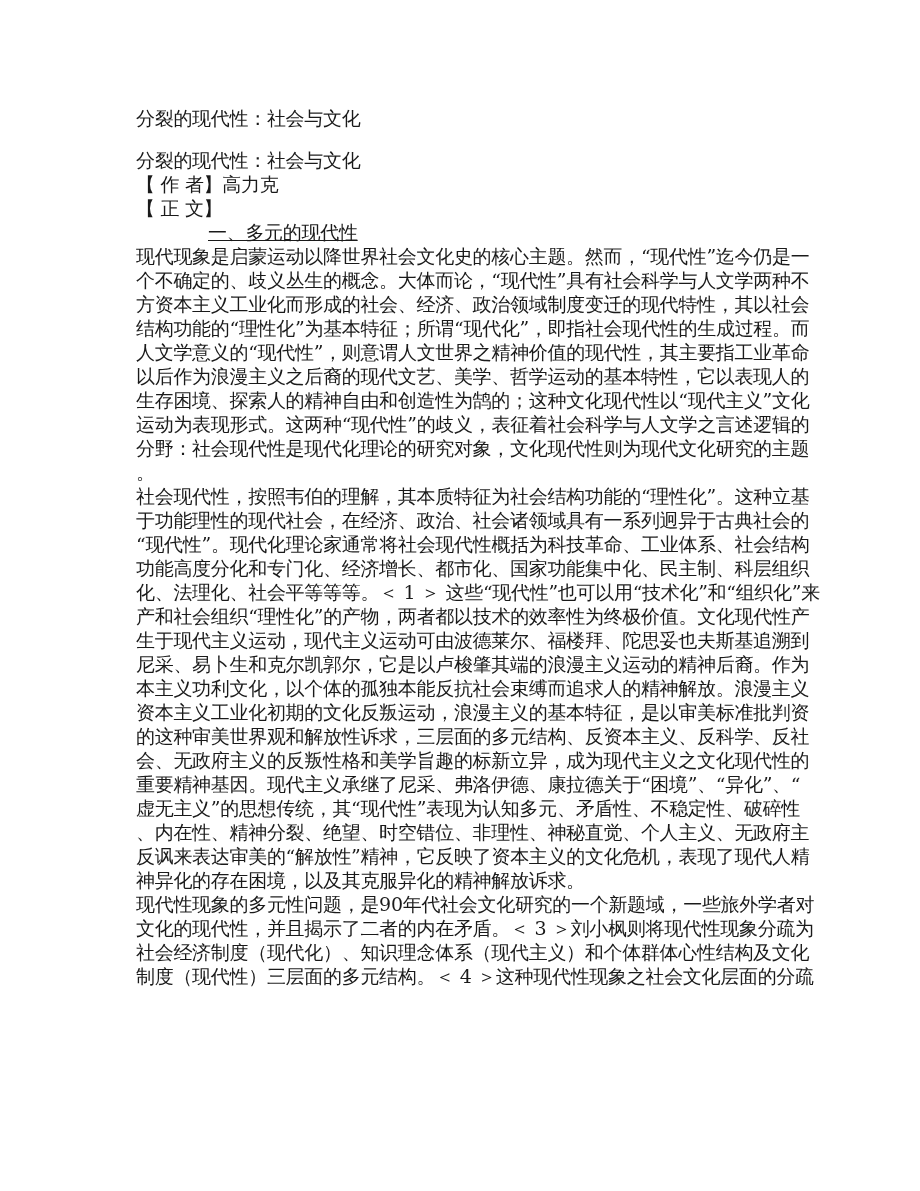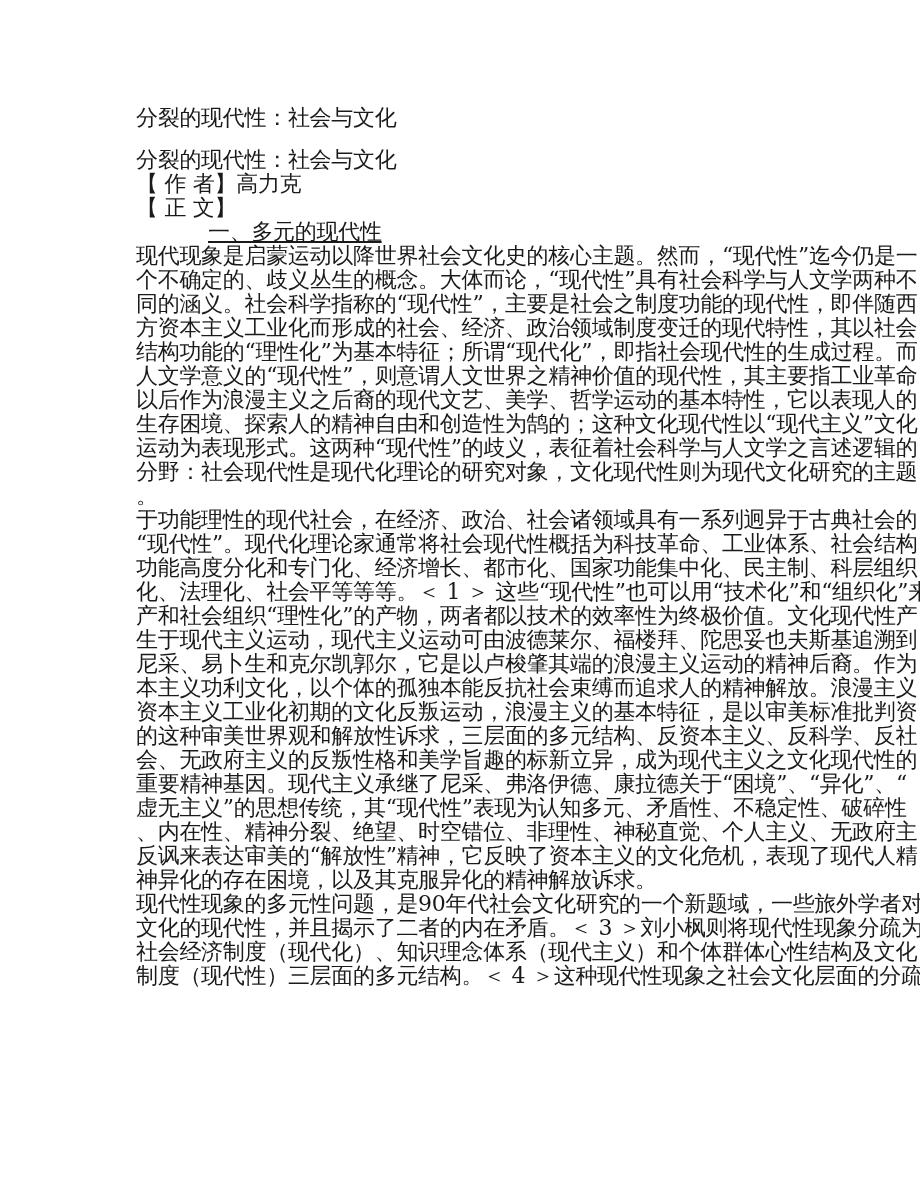--- a/index.html
+++ b/index.html
@@ -1,43 +1,43 @@
 <!DOCTYPE html>
 <html><head>
 <meta charset="utf-8">
 <style>
   html, body { margin: 0; padding: 0; background: #ffffff; }
   body { width: 920px; height: 1191px; position: relative; overflow: hidden;
          font-family: "DejaVu Serif", "Liberation Serif", serif; color: #1a1a1a; }
   .page { position: absolute; left: 136px; top: 106px; width: 660px; }
-  .line { font-size: 22px; line-height: 24px; white-space: nowrap; letter-spacing: -0.3px; }
+  .line { font-size: 19px; line-height: 24px; white-space: nowrap; letter-spacing: -0.3px; }
   .title { margin-bottom: 18px; }
   .heading { padding-left: 72px; text-decoration: underline; }
 </style>
 </head>
 <body>
 
 <div class="page">
   <div class="line title">分裂的现代性：社会与文化</div>
   <div class="line">分裂的现代性：社会与文化</div>
   <div class="line">【 作 者】高力克</div>
   <div class="line">【 正 文】</div>
   <div class="line heading">一、多元的现代性</div>
   <div>
     <div class="line">现代现象是启蒙运动以降世界社会文化史的核心主题。然而，“现代性”迄今仍是一</div>
     <div class="line">个不确定的、歧义丛生的概念。大体而论，“现代性”具有社会科学与人文学两种不</div>
-    <div class="line">同的涵义。社会科学指称的“现代性”，主要是社会之制度功能的现代性，即伴随西</div>
     <div class="line">方资本主义工业化而形成的社会、经济、政治领域制度变迁的现代特性，其以社会</div>
     <div class="line">结构功能的“理性化”为基本特征；所谓“现代化”，即指社会现代性的生成过程。而</div>
     <div class="line">人文学意义的“现代性”，则意谓人文世界之精神价值的现代性，其主要指工业革命</div>
     <div class="line">以后作为浪漫主义之后裔的现代文艺、美学、哲学运动的基本特性，它以表现人的</div>
     <div class="line">生存困境、探索人的精神自由和创造性为鹄的；这种文化现代性以“现代主义”文化</div>
     <div class="line">运动为表现形式。这两种“现代性”的歧义，表征着社会科学与人文学之言述逻辑的</div>
     <div class="line">分野：社会现代性是现代化理论的研究对象，文化现代性则为现代文化研究的主题</div>
     <div class="line">。</div>
+    <div class="line">社会现代性，按照韦伯的理解，其本质特征为社会结构功能的“理性化”。这种立基</div>
     <div class="line">于功能理性的现代社会，在经济、政治、社会诸领域具有一系列迥异于古典社会的</div>
     <div class="line">“现代性”。现代化理论家通常将社会现代性概括为科技革命、工业体系、社会结构</div>
     <div class="line">功能高度分化和专门化、经济增长、都市化、国家功能集中化、民主制、科层组织</div>
     <div class="line">化、法理化、社会平等等等。＜ 1 ＞ 这些“现代性”也可以用“技术化”和“组织化”来</div>
     <div class="line">产和社会组织“理性化”的产物，两者都以技术的效率性为终极价值。文化现代性产</div>
     <div class="line">生于现代主义运动，现代主义运动可由波德莱尔、福楼拜、陀思妥也夫斯基追溯到</div>
     <div class="line">尼采、易卜生和克尔凯郭尔，它是以卢梭肇其端的浪漫主义运动的精神后裔。作为</div>
     <div class="line">本主义功利文化，以个体的孤独本能反抗社会束缚而追求人的精神解放。浪漫主义</div>
     <div class="line">资本主义工业化初期的文化反叛运动，浪漫主义的基本特征，是以审美标准批判资</div>
     <div class="line">的这种审美世界观和解放性诉求，三层面的多元结构、反资本主义、反科学、反社</div>

